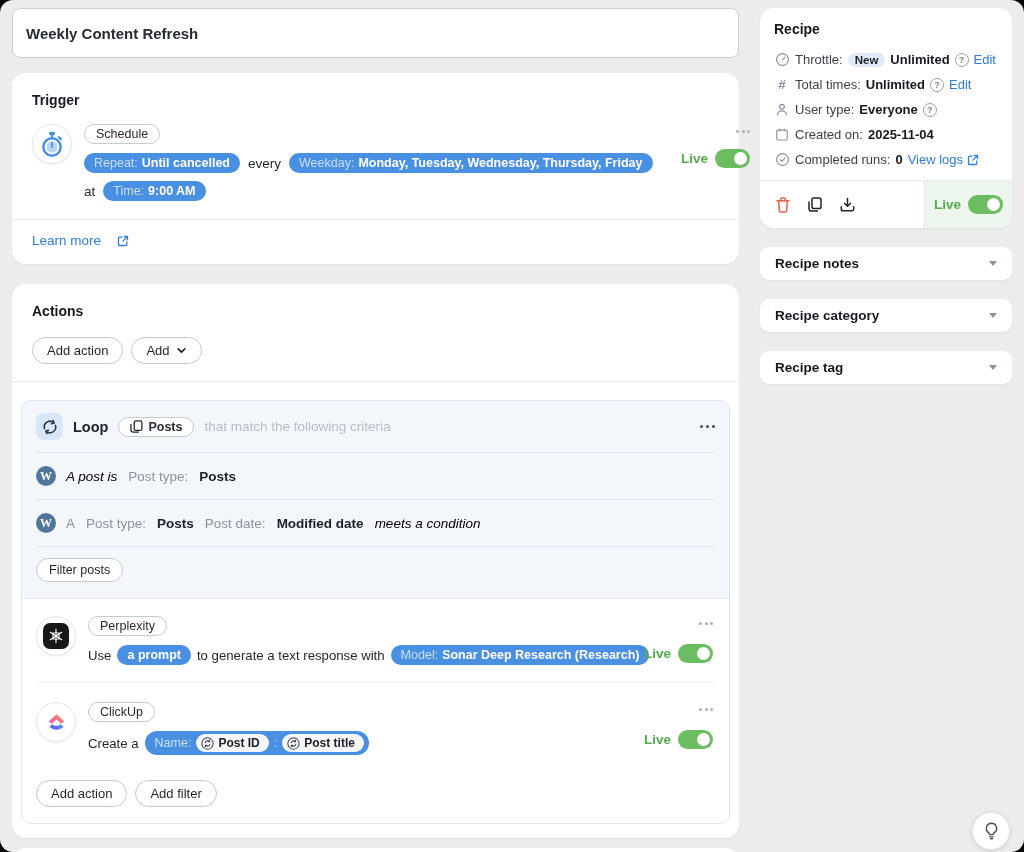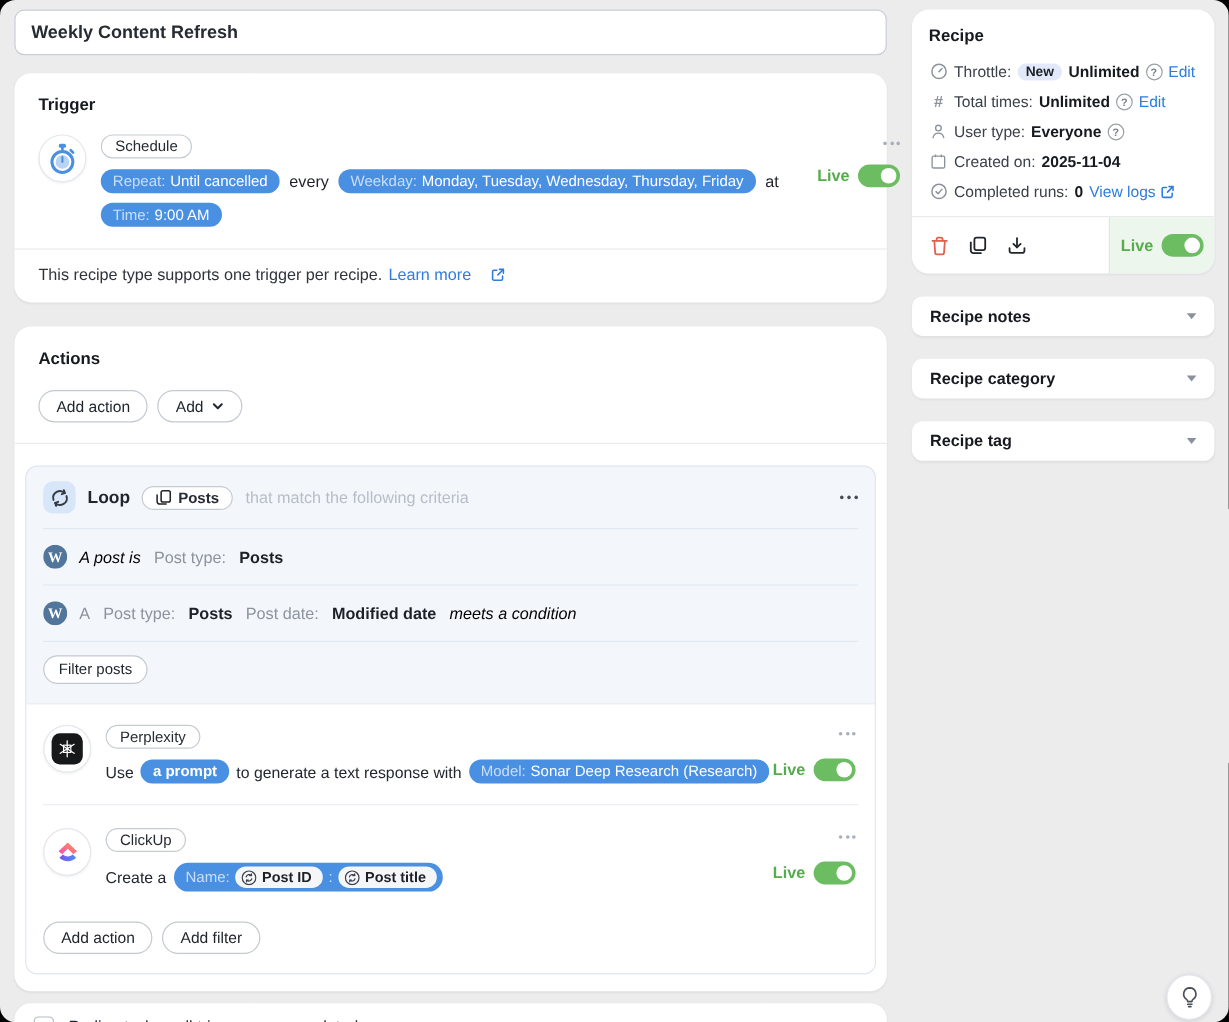--- a/index.html
+++ b/index.html
@@ -5,35 +5,35 @@
   * { box-sizing: border-box; margin: 0; padding: 0; }
   html,body { width:1024px; height:852px; background:#000; font-family:"Liberation Sans", sans-serif; }
   .stage { position:relative; width:1024px; height:852px; background:#ececed; border-radius:13px; overflow:hidden; }
 
   .left-col { position:absolute; left:12px; top:8px; width:727px; }
   .right-col { position:absolute; left:760px; top:8px; width:252px; }
 
   .card { background:#fff; border-radius:14px; box-shadow:0 1px 2px rgba(25,35,50,.06); }
 
   
-  .title-input { width:100%; height:38px; border:1px solid #c8cdd6; border-radius:8px; background:#fff;
+  .title-input { width:100%; height:50px; border:1px solid #c8cdd6; border-radius:8px; background:#fff;
     font-family:"Liberation Sans",sans-serif; font-size:15px; font-weight:700; color:#272c33; padding:0 13px; outline:none; }
 
   
   .hr { height:1px; background:#e9ebee; }
   .section-title { font-size:14px; font-weight:700; color:#16191e; }
   .icon-circle { width:40px; height:40px; border-radius:50%; background:#fff; border:1px solid #e4e7ec;
     display:flex; align-items:center; justify-content:center; flex:0 0 auto; box-shadow:0 1px 2px rgba(20,30,40,.07); }
   .pill-outline { display:inline-flex; align-items:center; gap:5px; border:1px solid #c5cbd3; border-radius:999px;
     background:#fff; padding:2px 11px; font-size:12.5px; color:#272c33; width:fit-content; cursor:pointer; }
   .pill-outline b { font-weight:700; }
   .pill-blue { display:inline-flex; align-items:center; gap:4px; background:#4a90e2; border-radius:999px;
     padding:3px 10px; font-size:12.5px; color:#fff; white-space:nowrap; cursor:pointer; }
   .pill-blue .pl { color:#c9dff9; }
-  .pill-blue b { font-weight:400; }
+  .pill-blue b { font-weight:700; }
   .btn { display:inline-flex; align-items:center; gap:6px; border:1px solid #c3c9d1; border-radius:999px;
     background:#fff; padding:5px 14px; font-size:13px; font-weight:500; color:#1f242b; cursor:pointer;
     font-family:"Liberation Sans",sans-serif; }
   .conj { font-size:13.5px; color:#1e2228; }
   .dots { display:inline-flex; cursor:pointer; padding:3px 0; }
   .dots i { width:3px; height:3px; border-radius:50%; background:#a9afb8; display:inline-block; margin-left:2.5px; }
   .dots.dark i { background:#474d56; width:3.4px; height:3.4px; }
   .live { display:flex; align-items:center; gap:7px; }
   .live span { color:#55ac4c; font-weight:600; font-size:13.5px; }
   .toggle { width:35px; height:19px; border-radius:10px; background:#6cbd62; position:relative; cursor:pointer; flex:0 0 auto; }
@@ -154,21 +154,20 @@
           <div class="live">
             <span>Live</span>
             <span class="toggle">
                 <span class="knob"></span>
               </span>
           </div>
         </div>
       </div>
       <div class="hr"></div>
       <div class="card-foot">
-        <span>This recipe type supports one trigger per recipe.</span>
         <a class="link">
           <span>Learn more</span>
           <span style="display:inline-flex;">
             <svg width="12" height="12" viewBox="0 0 12 12" fill="none" stroke="#2e7ce0" stroke-width="1.3" stroke-linecap="round" stroke-linejoin="round">
               <path d="M5 2.2H2.6A1.1 1.1 0 0 0 1.5 3.3v6.1a1.1 1.1 0 0 0 1.1 1.1h6.1a1.1 1.1 0 0 0 1.1-1.1V7"></path>
               <path d="M7.2 1.5h3.3v3.3"></path>
                 <path d="M10.3 1.7 5.9 6.1"></path>
             </svg>
           </span>
         </a>

